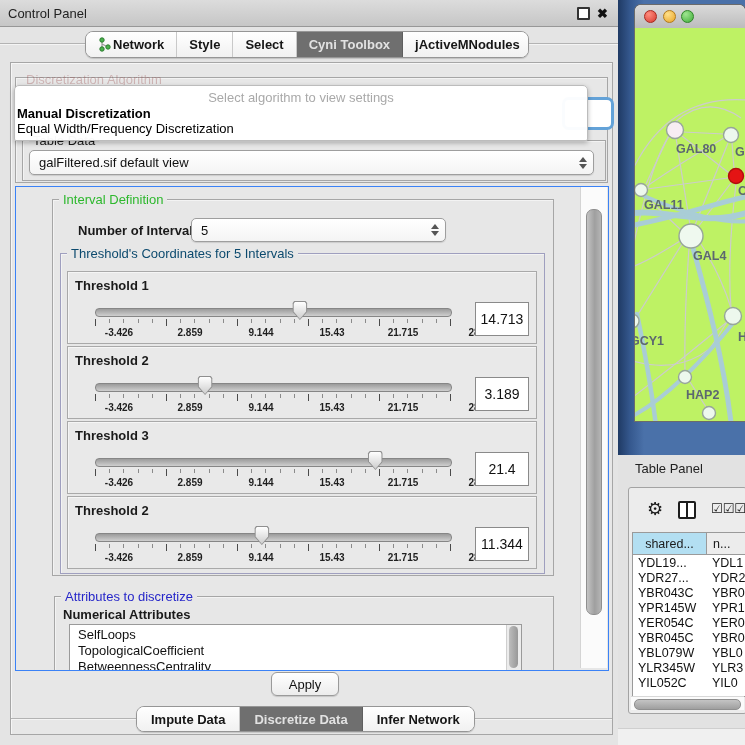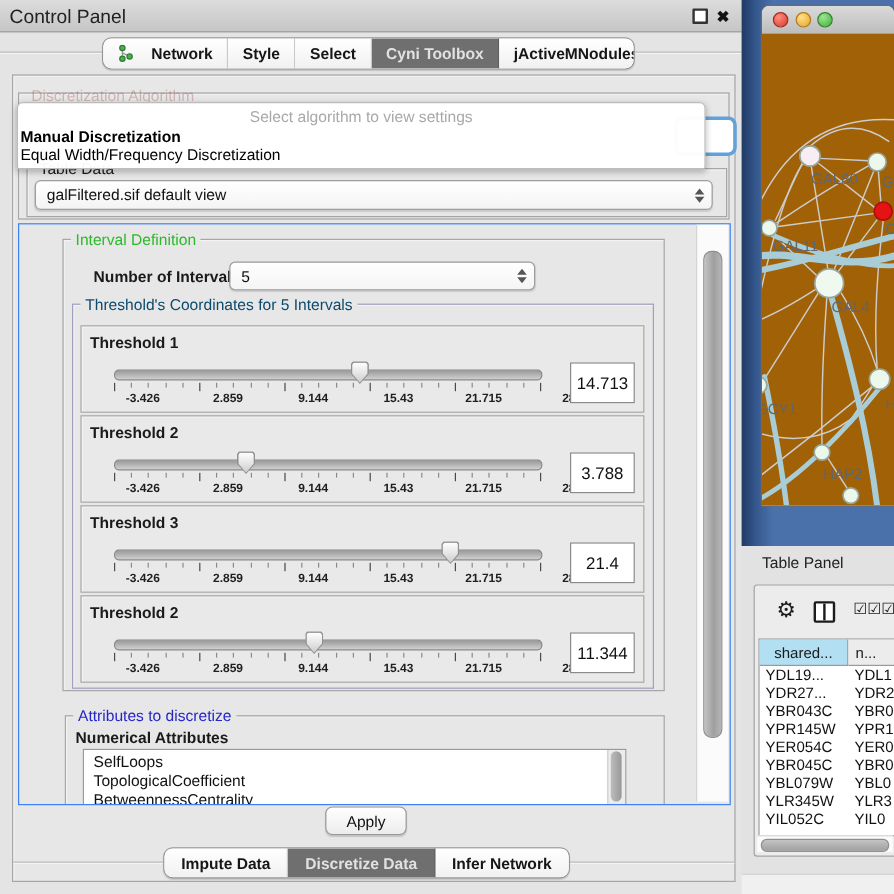--- a/index.html
+++ b/index.html
@@ -3,30 +3,30 @@
 <meta charset="utf-8">
 <style>
   html,body{margin:0;padding:0;}
   #root{position:relative;width:745px;height:745px;background:#e6e6e6;overflow:hidden;
         font-family:"Liberation Sans",sans-serif;font-size:13px;color:#1a1a1a;}
   .abs{position:absolute;}
   
   #left-window{left:0;top:0;width:618px;height:745px;background:#e4e4e4;}
   #titlebar{left:0;top:0;width:618px;height:26px;background:linear-gradient(#dcdcdc,#c6c6c6);
             border-bottom:1px solid #979797;}
-  #titlebar .title{position:absolute;left:8px;top:6px;font-size:16px;color:#222;}
+  #titlebar .title{position:absolute;left:8px;top:6px;font-size:13px;color:#222;}
   .win-btns{position:absolute;right:10px;top:7px;display:flex;gap:7px;align-items:center;}
   .float-icon{width:9px;height:9px;border:2px solid #333;background:#fff;border-radius:1px;}
   .close-icon{font-weight:bold;font-size:13px;color:#111;line-height:11px;}
   .groove{height:0;border-top:1px solid #b3b3b3;border-bottom:1px solid #f4f4f4;}
   #tab-groove{left:0;top:43px;width:618px;}
   
   .seg-bar{display:flex;background:#fff;border:1px solid #969696;border-radius:8px;overflow:hidden;
            box-shadow:0 1px 1px rgba(0,0,0,.15);}
-  .seg{display:flex;align-items:center;justify-content:flex-end;gap:15px;font-weight:600;font-size:13px;
+  .seg{display:flex;align-items:center;justify-content:flex-end;gap:2px;font-weight:600;font-size:13px;
        color:#161616;background:linear-gradient(#ffffff,#f1f1f1);border-right:1px solid #c9c9c9;
        white-space:nowrap;cursor:default;}
   .seg:last-child{border-right:none;}
   .seg.sel{background:#6f6f6f;color:#e2e2e2;border-right-color:#5f5f5f;}
   #top-tabs{left:85px;top:31px;width:442px;height:25px;}
   #top-tabs .seg{padding:0 12px;}
   #bottom-groove{left:10px;top:716px;width:601px;}
   #bottom-tabs{left:135px;top:705px;height:24px;}
   #bottom-tabs .seg{padding:0 14px;}
   
@@ -104,21 +104,21 @@
   #net-frame{left:618px;top:0;width:127px;height:455px;
              background:linear-gradient(90deg,#1f3a64 0px,#35588e 12px,#4a71a9 26px,#4a71a9 100%);}
   #mac-window{position:absolute;left:17px;top:5px;width:110px;height:416px;border-radius:6px 6px 0 0;
               background:#fff;box-shadow:0 0 0 1px #6b6b6b;}
   #mac-titlebar{position:absolute;left:0;top:0;width:110px;height:23px;border-radius:6px 6px 0 0;
                 background:linear-gradient(#dadada,#bcbcbc);border-bottom:1px solid #8e8e8e;}
   .tl{position:absolute;top:5px;width:13px;height:13px;border-radius:50%;}
   .tl.red{left:9px;background:radial-gradient(circle at 35% 30%,#ff8d7e,#d63a2f);border:1px solid #a8281e;box-sizing:border-box;}
   .tl.yellow{left:28px;background:radial-gradient(circle at 35% 30%,#ffe08a,#e8a426);border:1px solid #b27a1b;box-sizing:border-box;}
   .tl.green{left:46px;background:radial-gradient(circle at 35% 30%,#9fe591,#3fae38);border:1px solid #2e8428;box-sizing:border-box;}
-  #canvas{position:absolute;left:0;top:23px;width:110px;height:393px;background:#a16207;overflow:hidden;}
+  #canvas{position:absolute;left:0;top:23px;width:110px;height:393px;background:#bef264;overflow:hidden;font-weight:bold;}
   #canvas svg{display:block;}
   #canvas svg .eg{fill:none;stroke:#cccccc;stroke-width:1.2;}
   #canvas svg .et{fill:none;stroke:#a9cdd6;stroke-linecap:round;}
   #canvas svg circle{stroke-width:1.4;}
   #canvas svg text{font-family:"Liberation Sans",sans-serif;font-size:12.5px;fill:#5c6770;}
   #right-lower{left:618px;top:455px;width:127px;height:290px;background:#e2e2e2;}
   #right-bottom-strip{left:618px;top:728px;width:127px;height:17px;background:#f0f0f0;border-top:1px solid #cfcfcf;}
   #table-panel-title{left:635px;top:461px;font-size:13px;color:#222;}
   #table-box{left:628px;top:487px;width:117px;height:225px;background:#ececec;border:1px solid #a3a3a3;
              border-radius:3px;overflow:hidden;}
@@ -308,21 +308,21 @@
                   </div>
                 <div class="tick-labels">
                     <span style="left: 0%;">-3.426</span>
                     <span style="left: 20%;">2.859</span>
                     <span style="left: 40%;">9.144</span>
                     <span style="left: 60%;">15.43</span>
                     <span style="left: 80%;">21.715</span>
                     <span style="left: 100%;">28</span>
                   </div>
               </div>
-              <div class="vbox">3.788</div>
+              <div class="vbox">3.189</div>
             </div>
 
             <div class="tpanel" style="top:167px;">
               <span class="tlabel">Threshold 3</span>
               <div class="tslider">
                 <div class="track"></div>
                 <div class="thumb" style="left: 78.9983%;">
                     <i></i>
                   </div>
                 <div class="ticks">

